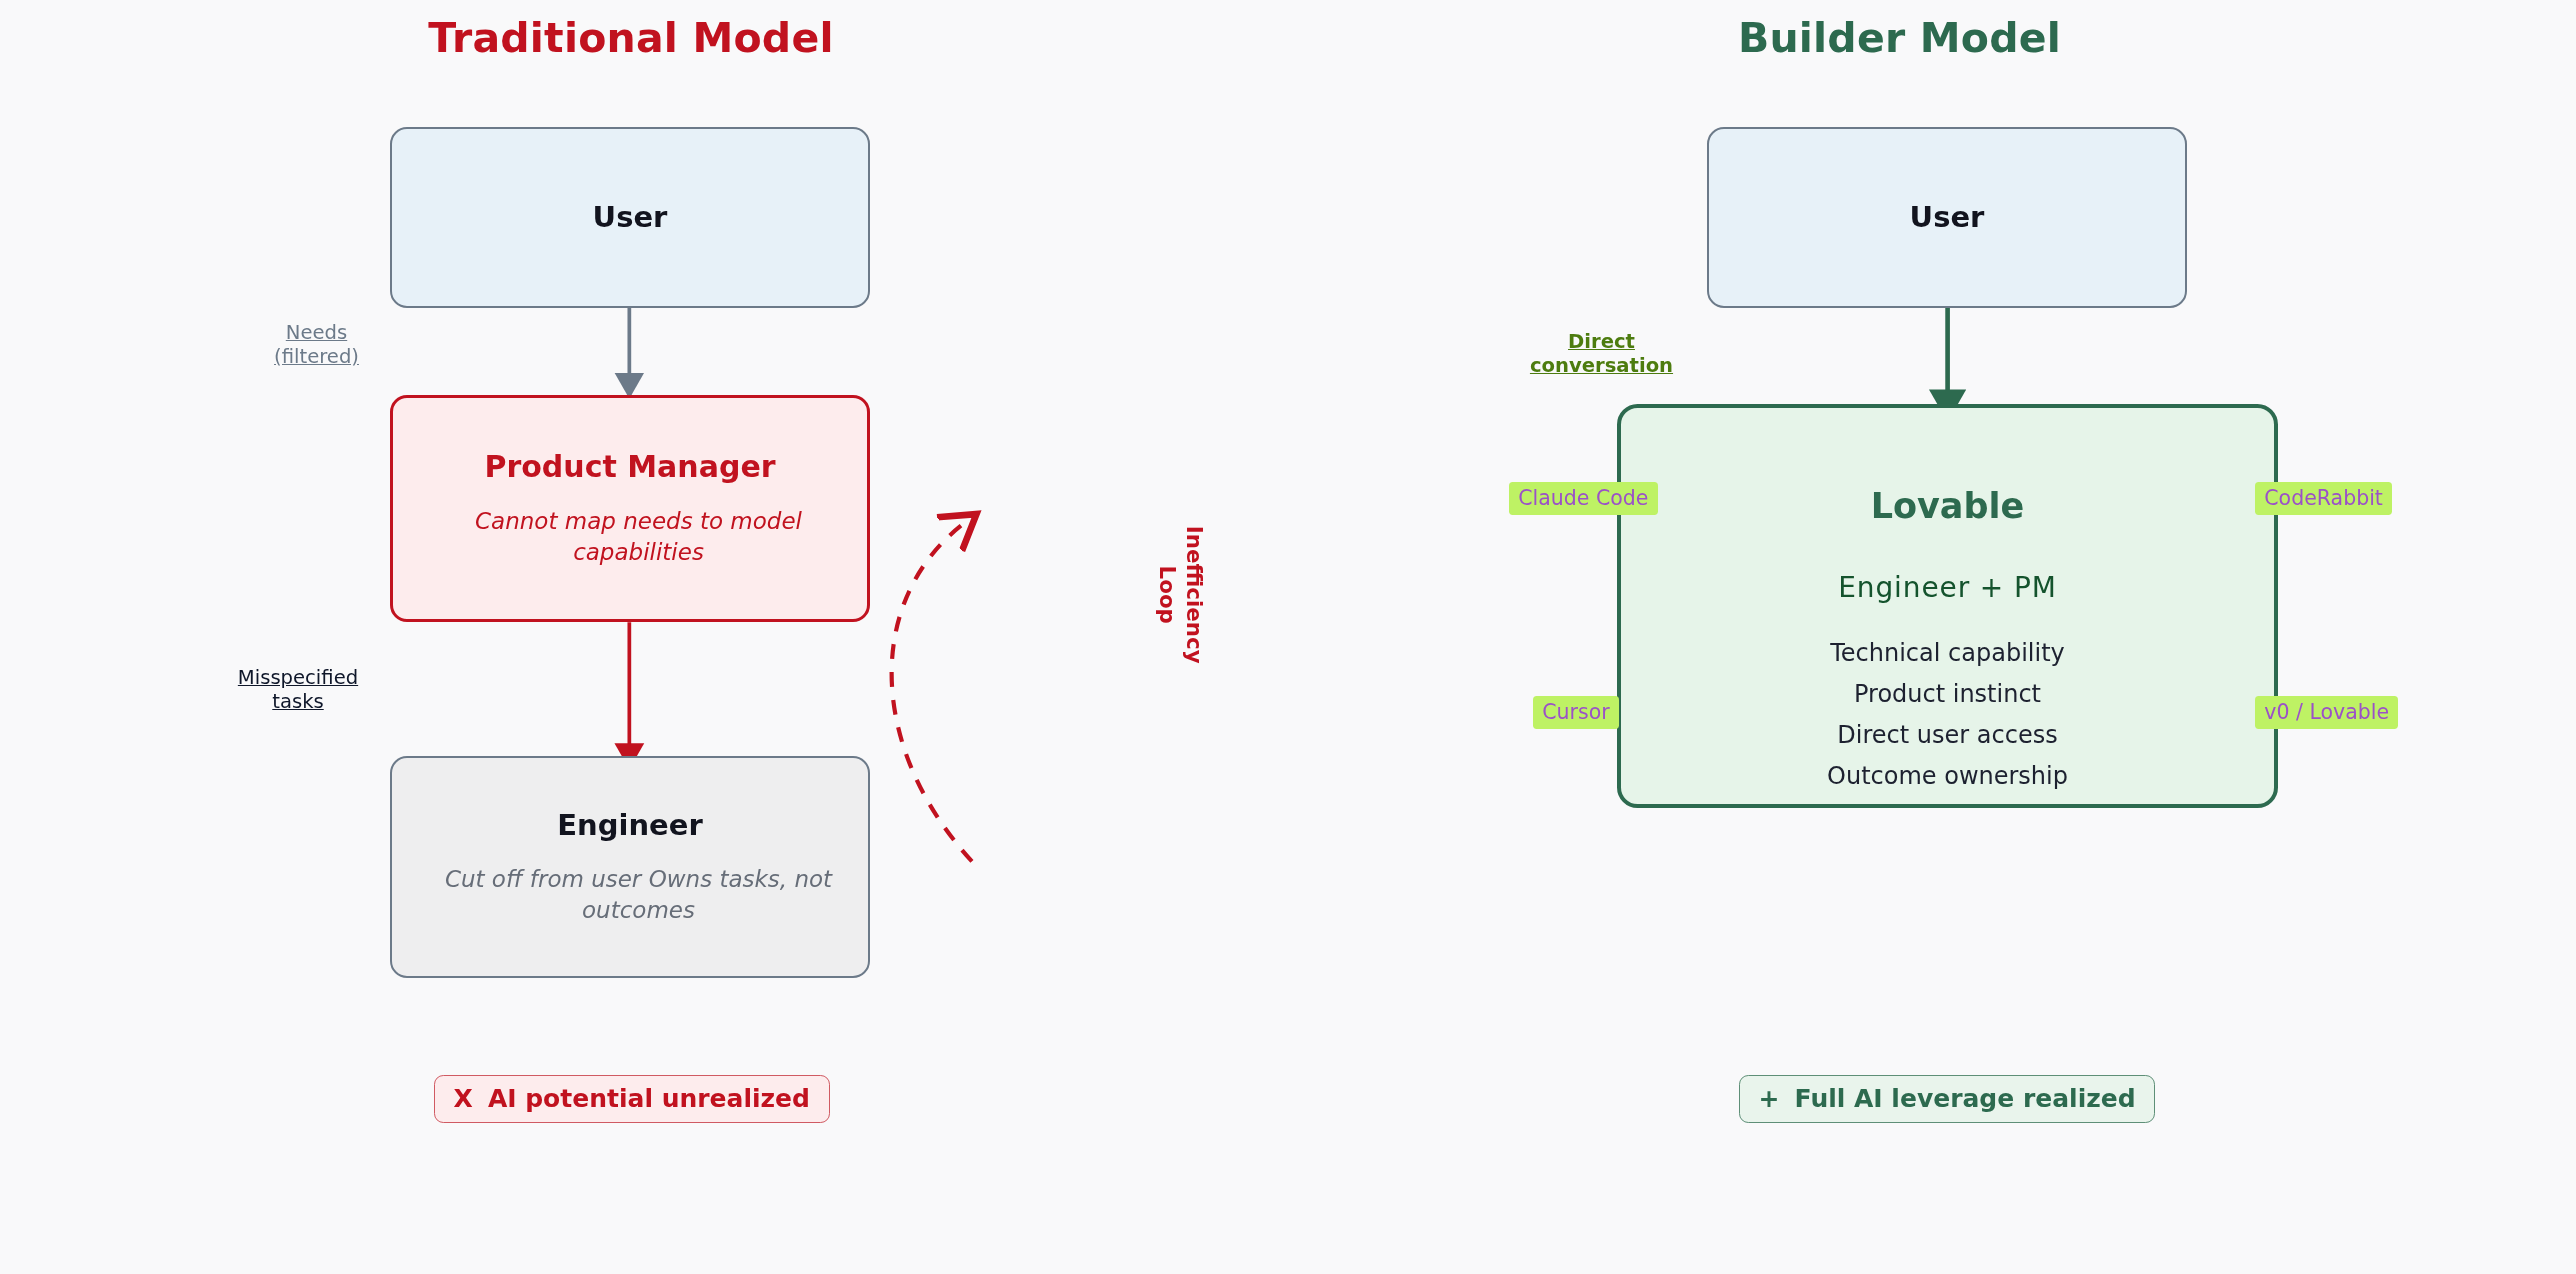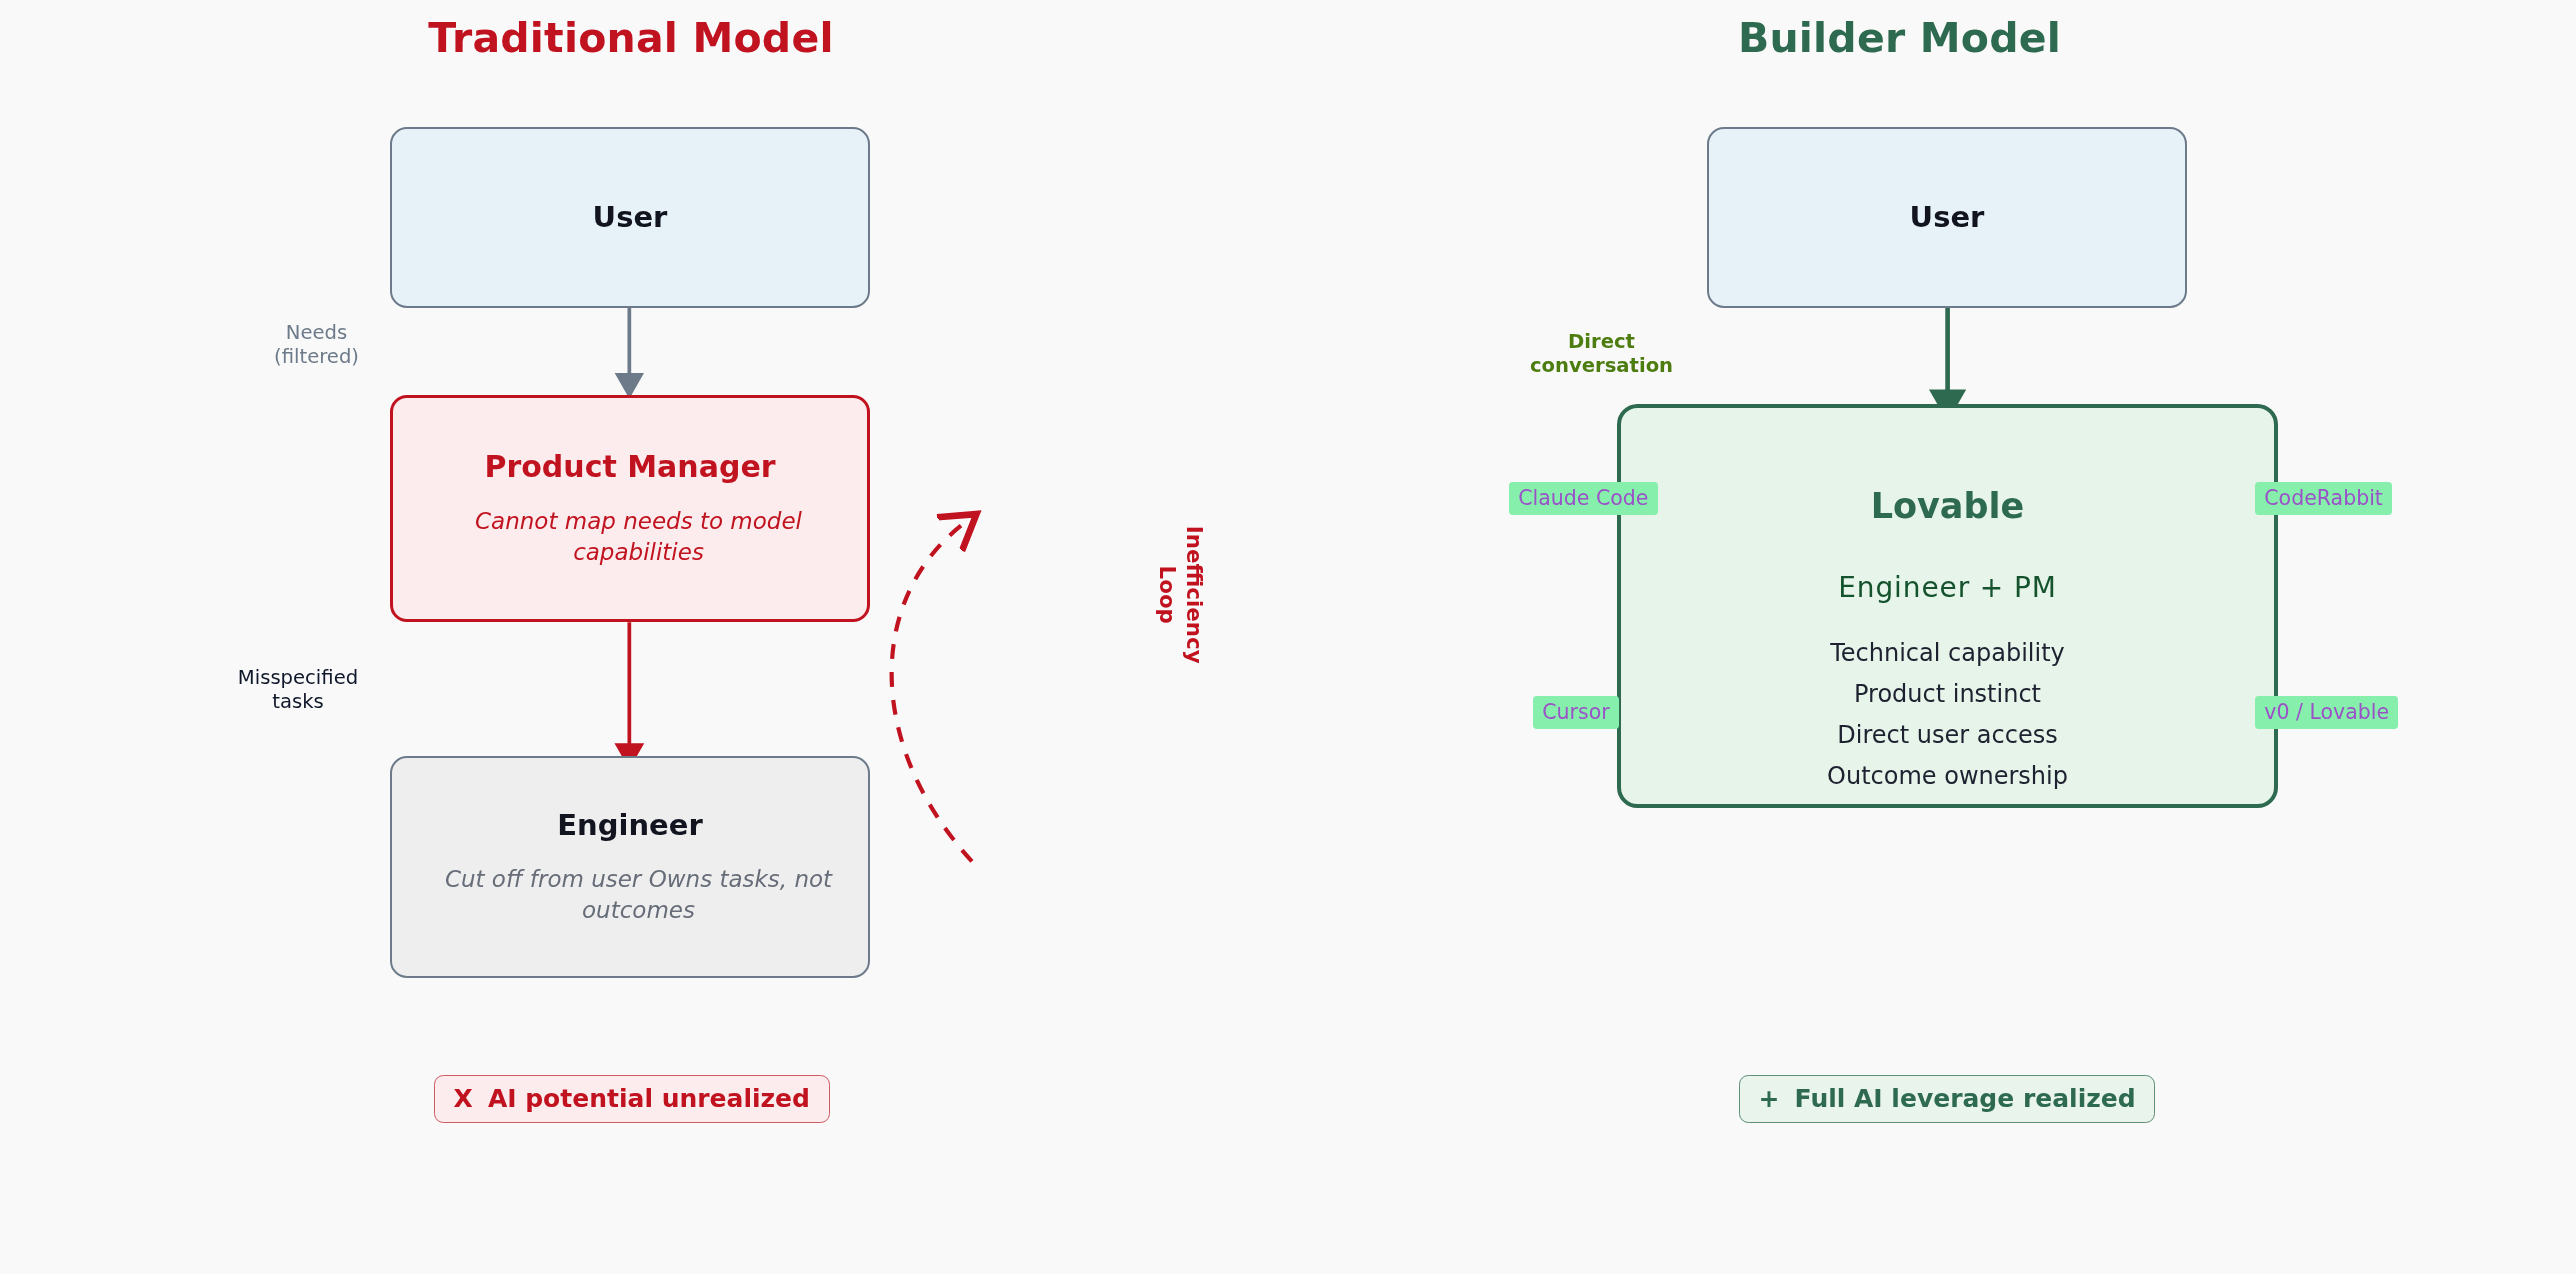--- a/index.html
+++ b/index.html
@@ -114,20 +114,21 @@
     line-height: 1;
   }
 
   
   .edge-label {
     position: absolute;
     font-size: 19.6px;
     line-height: 1.25;
     text-align: center;
     white-space: pre-line;
+    text-decoration: underline;
   }
   #label-needs       { color: #6c7a89; left: 214px;  top: 321px; width: 205px; }
   #label-misspecified{ color: #0f172a; left: 177px;  top: 666px; width: 242px; }
   #label-direct {
     color: #4d7c0f;
     font-weight: bold;
     left: 1462px; top: 330px; width: 279px;
   }
 
   
@@ -141,21 +142,21 @@
     line-height: 1.25;
     text-align: center;
     white-space: pre-line;
     transform: rotate(90deg);
     transform-origin: center center;
   }
 
   
   .tool-chip {
     position: absolute;
-    background: #86efac;
+    background: #bef264;
     color: #9b51c8;
     font-size: 20.5px;
     padding: 3.7px 9.3px 5.6px 9.3px;
     border-radius: 3.7px;
     white-space: nowrap;
   }
   #chip-claude-code { left: 1509px; top: 482px; }
   #chip-coderabbit  { left: 2255px; top: 482px; }
   #chip-cursor      { left: 1533px; top: 696px; }
   #chip-v0          { left: 2255px; top: 696px; }

